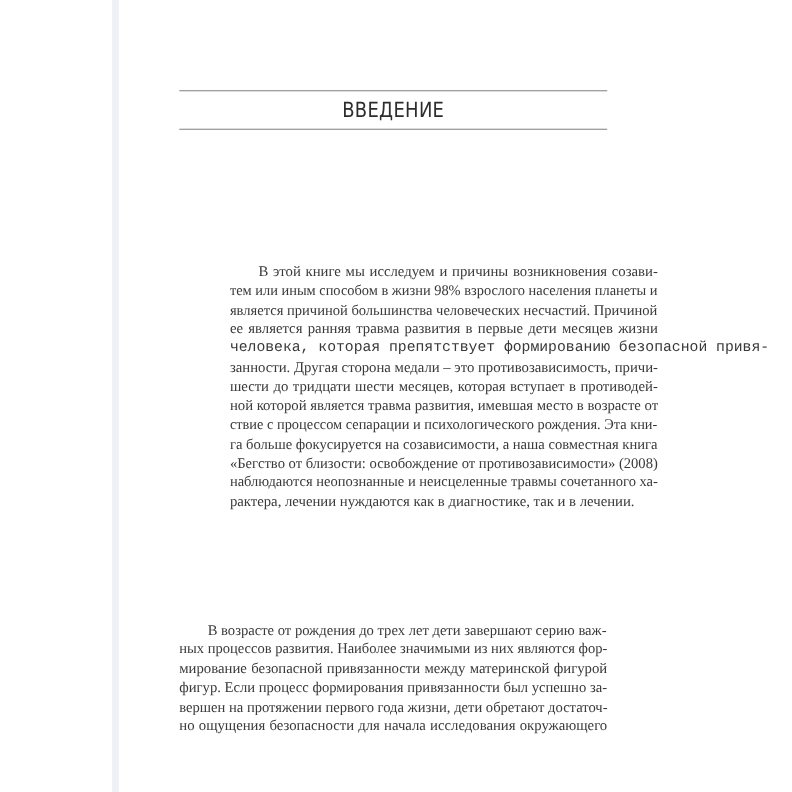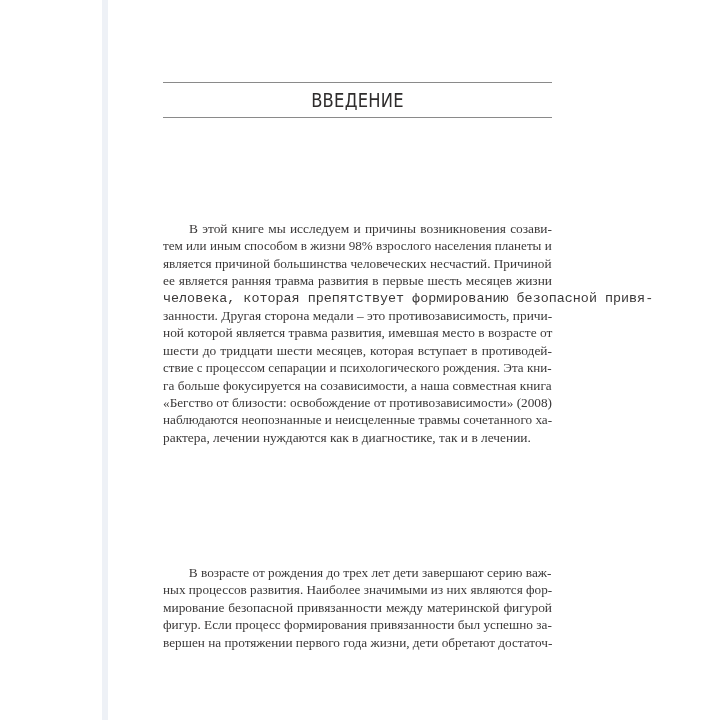--- a/index.html
+++ b/index.html
@@ -64,21 +64,21 @@
     .line {
       display: block;
       text-align: justify;
       text-align-last: justify;
       white-space: nowrap;
       height: 17.4px;
       overflow: visible;
     }
     .line.indent { padding-left: 26px; }
     .line.last { text-align-last: left; }
-    .para1 { top: 220px; }
+    .para1 { top: 238px; margin-left: 46px; }
     .section-title {
       position: absolute;
       left: 0;
       width: 389px;
       top: 510px;
       text-align: center;
       font-family: "DejaVu Sans", "Liberation Sans", sans-serif;
       font-size: 14.5px;
       line-height: 18px;
       color: #3a3838;
@@ -97,34 +97,35 @@
 <div class="page">
 
   <div class="chapter-head">
     <div class="chapter-title">ВВЕДЕНИЕ</div>
   </div>
 
   <div class="para para1">
     <span class="line indent" style="white-space: nowrap;">В этой книге мы исследуем и причины возникновения созави-</span>
     <span class="line" style="white-space: nowrap; transform: scaleX(0.977387); transform-origin: left center; text-align-last: left;">тем или иным способом в жизни 98% взрослого населения планеты и</span>
     <span class="line" style="white-space: nowrap; transform: scaleX(0.98731); transform-origin: left center; text-align-last: left;">является причиной большинства человеческих несчастий. Причиной</span>
-    <span class="line" style="white-space: nowrap;">ее является ранняя травма развития в первые шесть месяцев жизни</span>
+    <span class="line" style="white-space: nowrap;">ее является ранняя травма развития в первые дети месяцев жизни</span>
     <span class="line" style="white-space: nowrap; font-family: Liberation Mono, monospace;">человека, которая препятствует формированию безопасной привя-</span>
     <span class="line" style="white-space: nowrap;">занности. Другая сторона медали – это противозависимость, причи-</span>
+    <span class="line" style="white-space: nowrap;">шести до тридцати шести месяцев, которая вступает в противодей-</span>
     <span class="line" style="white-space: nowrap;">ной которой является травма развития, имевшая место в возрасте от</span>
-    <span class="line" style="white-space: nowrap;">шести до тридцати шести месяцев, которая вступает в противодей-</span>
     <span class="line" style="white-space: nowrap; transform: scaleX(0.974937); transform-origin: left center; text-align-last: left;">ствие с процессом сепарации и психологического рождения. Эта кни-</span>
     <span class="line" style="white-space: nowrap; transform: scaleX(0.989822); transform-origin: left center; text-align-last: left;">га больше фокусируется на созависимости, а наша совместная книга</span>
     <span class="line" style="white-space: nowrap; transform: scaleX(0.989822); transform-origin: left center; text-align-last: left;">«Бегство от близости: освобождение от противозависимости» (2008)</span>
     <span class="line" style="white-space: nowrap; transform: scaleX(0.98481); transform-origin: left center; text-align-last: left;">наблюдаются неопознанные и неисцеленные травмы сочетанного ха-</span>
     <span class="line last" style="white-space: nowrap;">рактера, лечении нуждаются как в диагностике, так и в лечении.</span>
   </div>
 
 
   <div class="para para2">
     <span class="line indent" style="white-space: nowrap; transform: scaleX(0.991803); transform-origin: left center; text-align-last: left;">В возрасте от рождения до трех лет дети завершают серию важ-</span>
     <span class="line" style="white-space: nowrap; transform: scaleX(0.98481); transform-origin: left center; text-align-last: left;">ных процессов развития. Наиболее значимыми из них являются фор-</span>
     <span class="line" style="white-space: nowrap;">мирование безопасной привязанности между материнской фигурой</span>
     <span class="line" style="white-space: nowrap; transform: scaleX(0.992347); transform-origin: left center; text-align-last: left;">фигур. Если процесс формирования привязанности был успешно за-</span>
     <span class="line" style="white-space: nowrap; transform: scaleX(0.989822); transform-origin: left center; text-align-last: left;">вершен на протяжении первого года жизни, дети обретают достаточ-</span>
+    <span class="line" style="white-space: nowrap;">но ощущения безопасности для начала исследования окружающего</span>
   </div>
 
 </div>
 
 </body></html>

